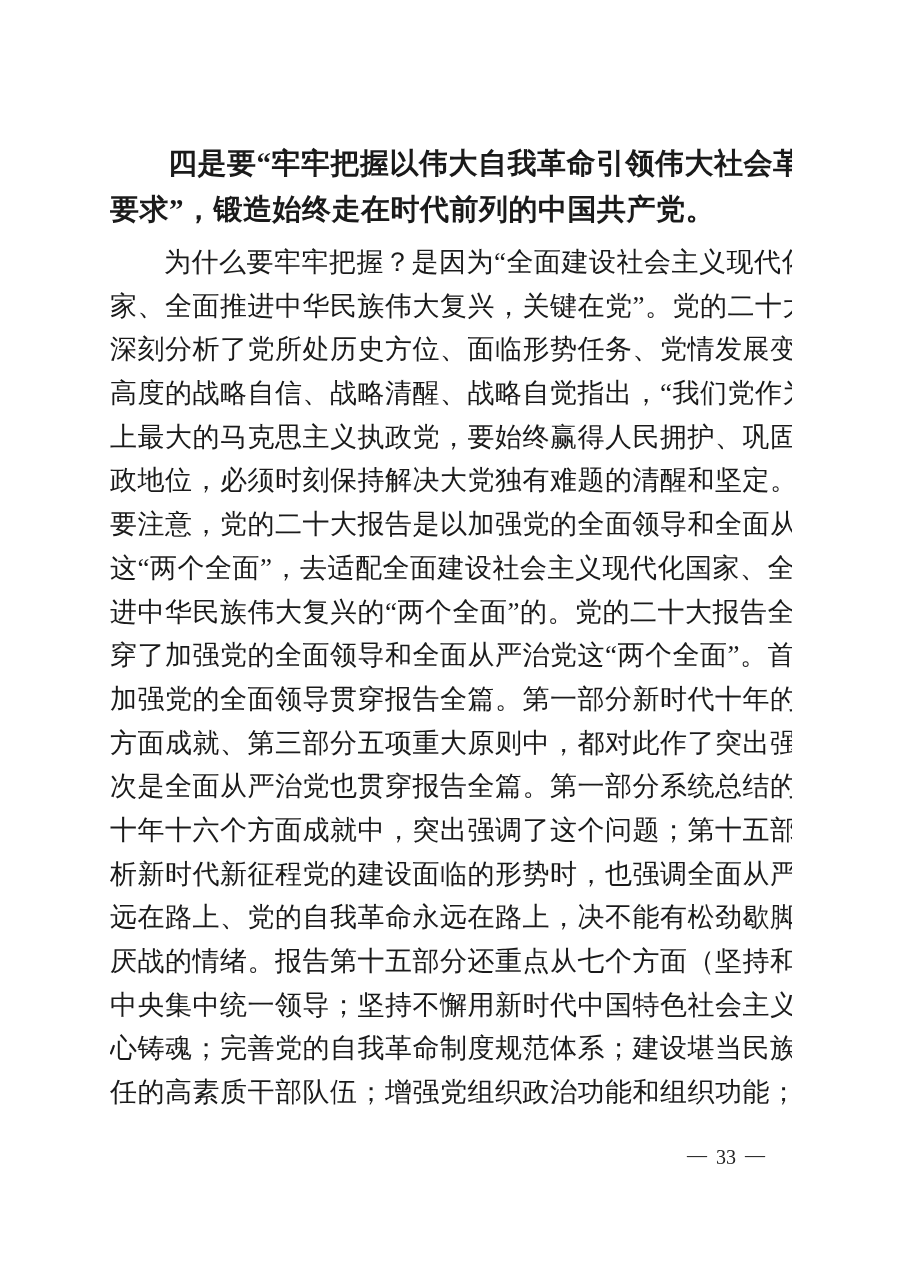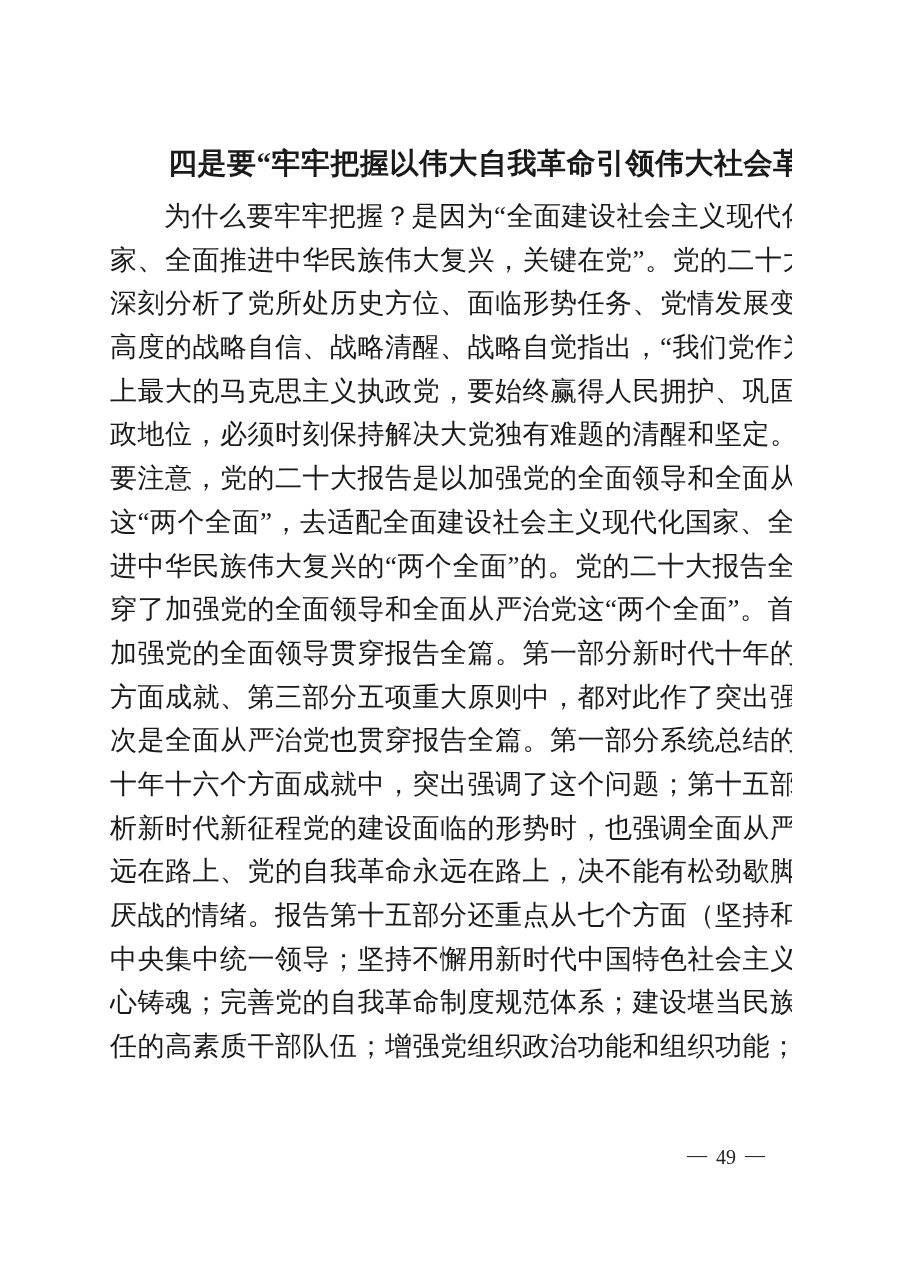--- a/index.html
+++ b/index.html
@@ -68,20 +68,21 @@
   }
 </style>
 </head>
 <body>
 
 <div class="page">
   <div class="content">
 
     <div class="heading">
       <div class="line line--indent">四是要“牢牢把握以伟大自我革命引领伟大社会革命的重要</div>
+      <div class="line line--end">要求”，锻造始终走在时代前列的中国共产党。</div>
     </div>
 
     <div class="body-par">
       <div class="line line--indent">为什么要牢牢把握？是因为“全面建设社会主义现代化国</div>
       <div class="line">家、全面推进中华民族伟大复兴，关键在党”。党的二十大报告</div>
       <div class="line">深刻分析了党所处历史方位、面临形势任务、党情发展变化，以</div>
       <div class="line">高度的战略自信、战略清醒、战略自觉指出，“我们党作为世界</div>
       <div class="line">上最大的马克思主义执政党，要始终赢得人民拥护、巩固长期执</div>
       <div class="line">政地位，必须时刻保持解决大党独有难题的清醒和坚定。”一定</div>
       <div class="line">要注意，党的二十大报告是以加强党的全面领导和全面从严治党</div>
@@ -97,16 +98,16 @@
       <div class="line">厌战的情绪。报告第十五部分还重点从七个方面（坚持和加强党</div>
       <div class="line">中央集中统一领导；坚持不懈用新时代中国特色社会主义思想凝</div>
       <div class="line">心铸魂；完善党的自我革命制度规范体系；建设堪当民族复兴重</div>
       <div class="line">任的高素质干部队伍；增强党组织政治功能和组织功能；坚持以</div>
     </div>
 
   </div>
 
   <div class="footer">
     <span class="dash">—</span>
-    <span class="num">49</span>
+    <span class="num">33</span>
     <span class="dash">—</span>
   </div>
 </div>
 
 </body></html>

